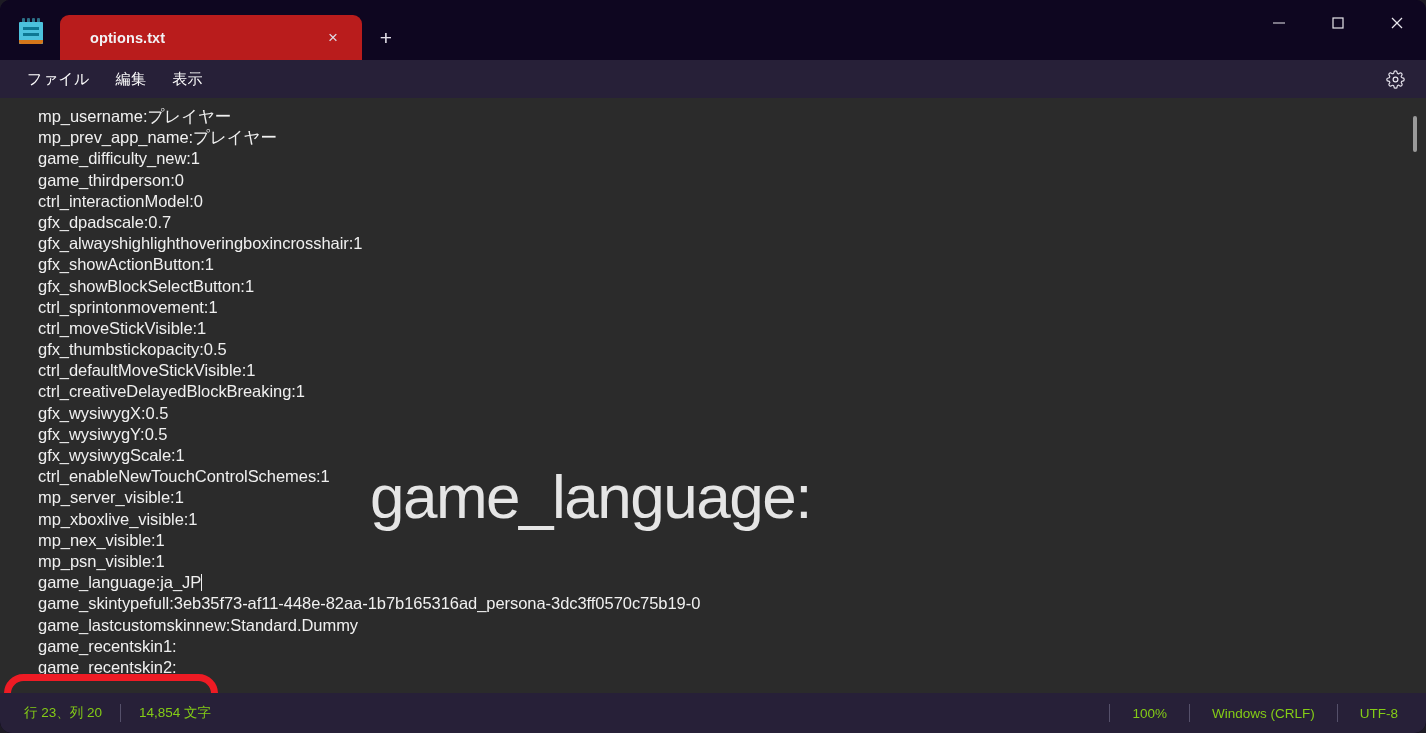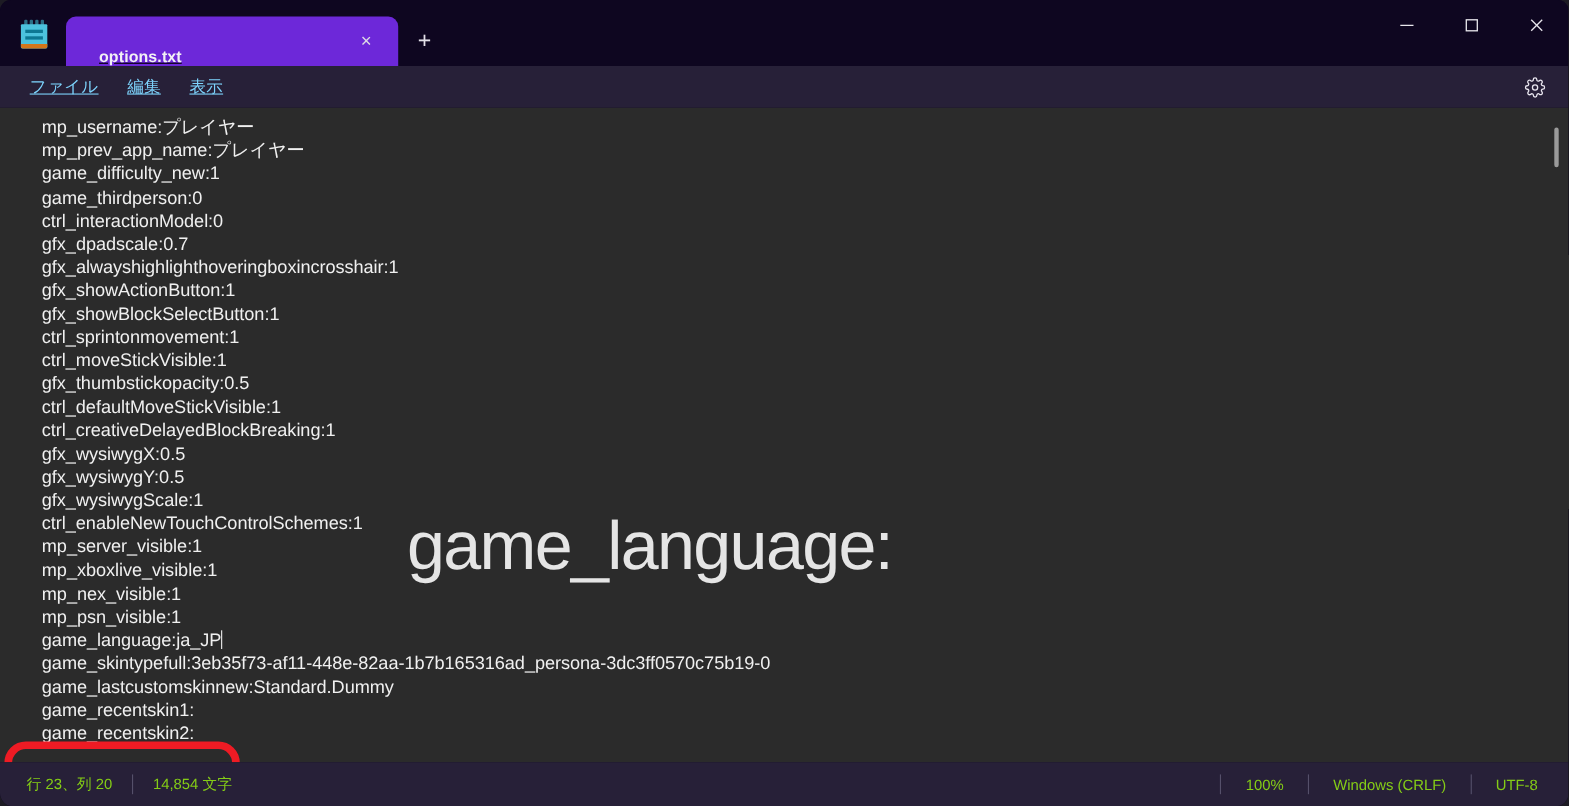--- a/index.html
+++ b/index.html
@@ -81,27 +81,26 @@
     left: 60px;
     bottom: 0;
     display: flex;
     align-items: flex-end;
     height: 48px;
   }
   .tab {
     position: relative;
     width: 302px;
     height: 45px;
-    background: #6d28d9;
+    background: #b91c1c;
     border-radius: 9px 9px 0 0;
     display: flex;
-    align-items: flex-end;
+    align-items: center;
     box-sizing: border-box;
     padding: 0 0 0 30px;
-    text-decoration: underline;
   }
   .tab-title {
     color: #f2f1f4;
     font-size: 14.5px;
     font-weight: bold;
     letter-spacing: 0.1px;
   }
   .tab-close {
     position: absolute;
     right: 14px;
@@ -151,27 +150,26 @@
     position: relative;
     flex: 0 0 38px;
     height: 38px;
     background: #272038;
     display: flex;
     align-items: center;
     padding-left: 14px;
     box-sizing: border-box;
   }
   .menu-item {
-    color: #7dd3fc;
+    color: #ffffff;
     font-size: 15px;
     padding: 4px 13px;
     border-radius: 4px;
     cursor: pointer;
     letter-spacing: 0.3px;
-    text-decoration: underline;
   }
   .gear {
     position: absolute;
     right: 18px;
     top: 50%;
     transform: translateY(-50%);
     width: 26px; height: 26px;
     display: flex;
     align-items: center;
     justify-content: center;

